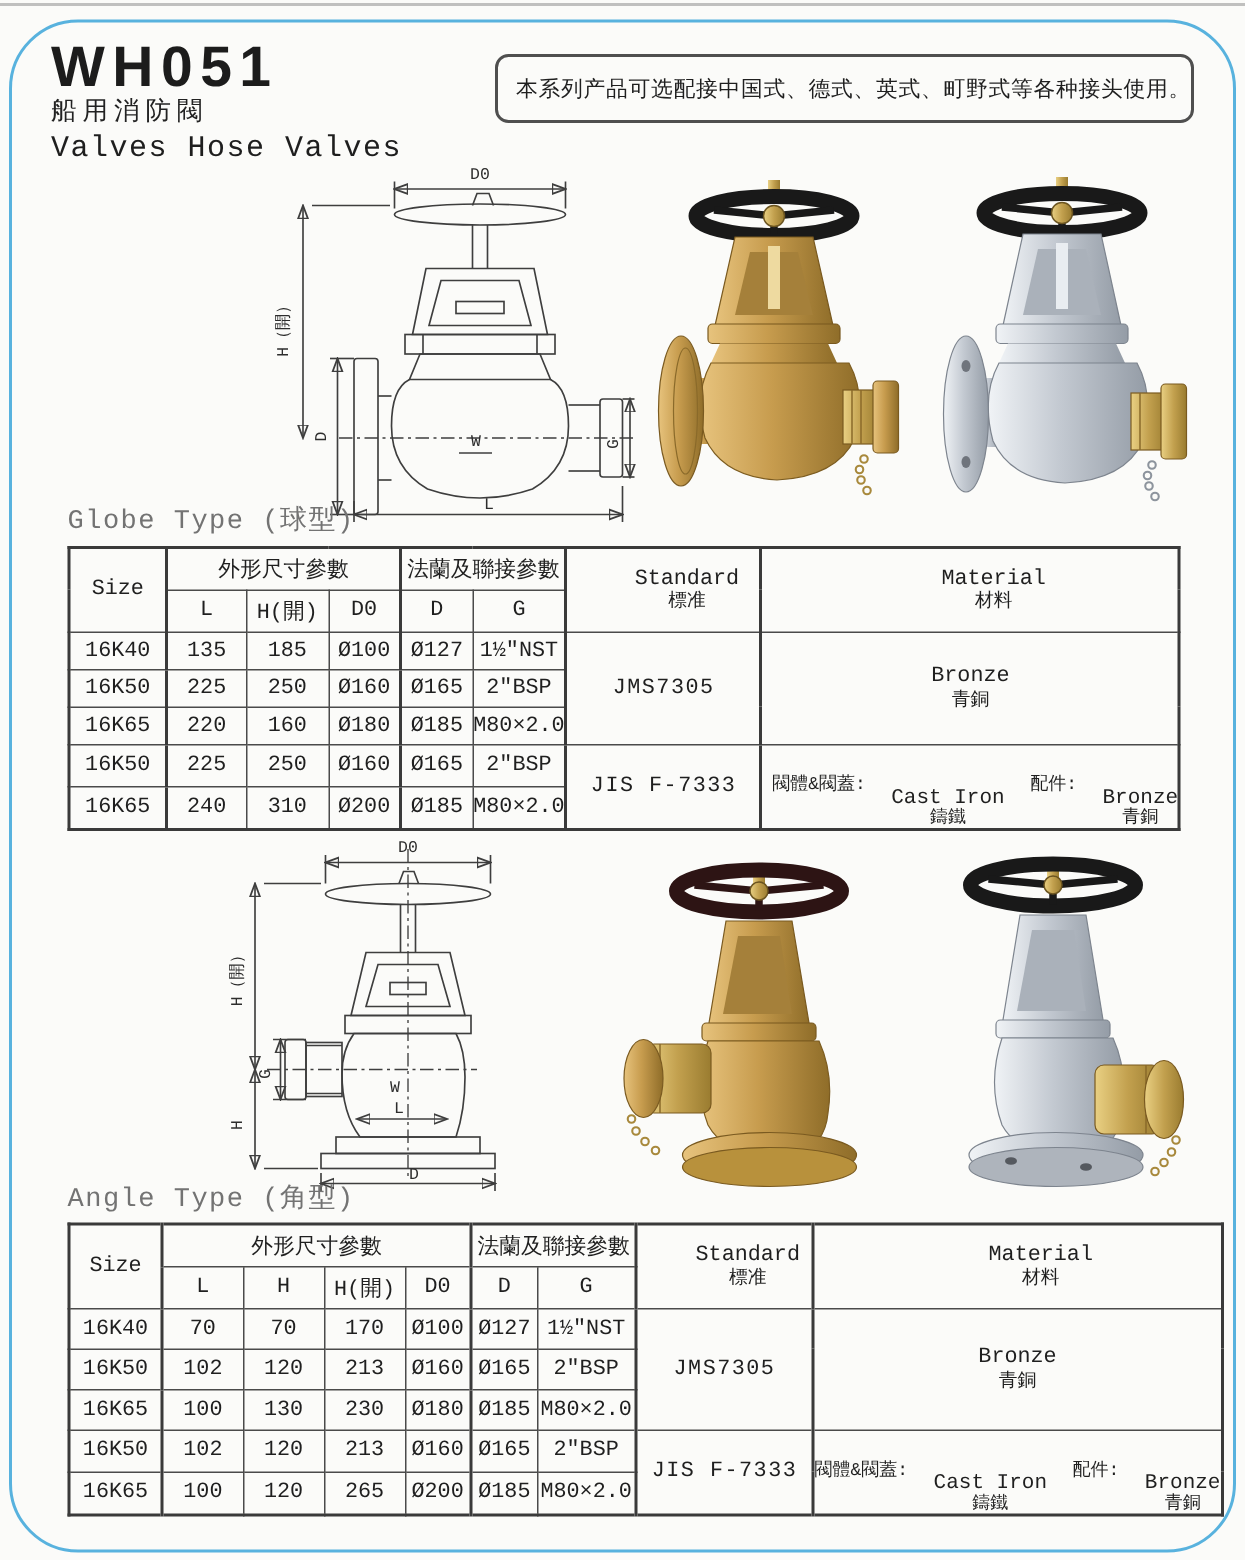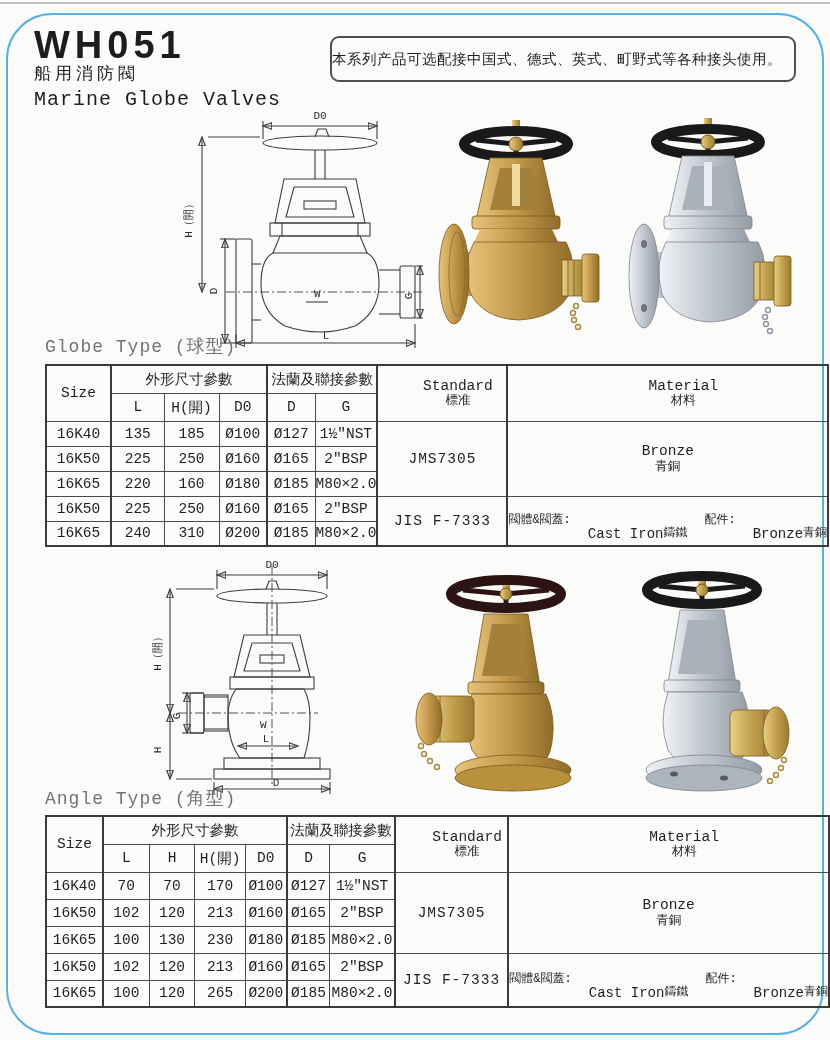--- a/index.html
+++ b/index.html
@@ -7,21 +7,21 @@
         font-family:"Liberation Mono","DejaVu Sans Mono",monospace;color:#222;}
   .top-artifact{position:absolute;top:2px;left:0;width:100%;height:2px;background:#8f8f8f;opacity:.55;}
   .frame{position:absolute;left:6px;top:13px;right:6px;bottom:5px;border:2px solid #58b2de;border-radius:46px;}
   .abs{position:absolute;}
   
   .code{left:34px;top:24px;font-family:"Liberation Sans","DejaVu Sans",sans-serif;font-weight:bold;
         font-size:38px;letter-spacing:5px;color:#1c1c1c;}
   .title-zh{left:34px;top:62px;font-size:17px;letter-spacing:4px;color:#222;}
   .title-en{left:34px;top:88px;font-size:20px;letter-spacing:1px;color:#1e1e1e;}
   .note-box{left:330px;top:36px;width:462px;height:42px;border:2px solid #4f4f4f;border-radius:9px;
-            display:flex;align-items:center;justify-content:flex-start;font-size:14.5px;letter-spacing:.5px;color:#1f1f1f;}
+            display:flex;align-items:center;justify-content:flex-end;font-size:14.5px;letter-spacing:.5px;color:#1f1f1f;}
   
   .sec-label{font-size:18px;letter-spacing:1px;color:#737373;}
   
   .draw line,.draw path,.draw rect,.draw ellipse,.draw circle{stroke:#3e3e3e;fill:none;stroke-width:1.1;}
   .draw .cl{stroke-dasharray:9 3 2 3;stroke-width:.9;}
   .draw text{fill:#2d2d2d;font-size:11px;font-family:"Liberation Mono","DejaVu Sans Mono",monospace;stroke:none;}
   .photo{position:absolute;}
   
   table.spec{position:absolute;border-collapse:collapse;table-layout:fixed;background:transparent;}
   table.spec th,table.spec td{border:1px solid #4a4a4a;text-align:center;vertical-align:middle;
@@ -30,33 +30,33 @@
   table.spec .bl2{border-left:2px solid #3a3a3a;}
   table.spec thead tr{height:28px;}
   .t-globe tbody tr{height:25px;}
   .t-angle tbody tr{height:27px;}
   .two-line div{line-height:1.15;padding-left:31px;}
   .zh{font-size:12.5px;}
   .std-cell{font-size:15px;letter-spacing:1px;}
   .mat-cell div{line-height:1.15;}
   .mat-composite{display:flex;align-items:center;justify-content:flex-end;gap:17px;}
   .mat-composite .mlabel{font-size:12px;}
-  .mat-composite .stack{display:inline-flex;flex-direction:row;line-height:1.05;font-size:14px;margin-top:28px;}
+  .mat-composite .stack{display:inline-flex;flex-direction:column;line-height:1.05;font-size:14px;margin-top:28px;}
   .mat-composite .stack .zh{font-size:12px;}
 </style>
 </head>
 <body>
 
 <div class="page">
   <div class="top-artifact"></div>
   <div class="frame"></div>
 
   <div class="abs code">WH051</div>
   <div class="abs title-zh">船用消防閥</div>
-  <div class="abs title-en">Marine Globe Valves</div>
+  <div class="abs title-en">Valves Hose Valves</div>
   <div class="abs note-box">
     <span>本系列产品可选配接中国式、德式、英式、町野式等各种接头使用。</span>
   </div>
 
   <svg class="abs draw" style="left:168px;top:106px;" width="258" height="244" viewBox="0 0 258 244">
     <defs>
       <marker id="arG" markerWidth="9" markerHeight="8" refX="8" refY="4" orient="auto-start-reverse">
         <path d="M0,1 L8,4 L0,7 Z" fill="#3e3e3e" stroke="none"></path>
       </marker>
     </defs>

